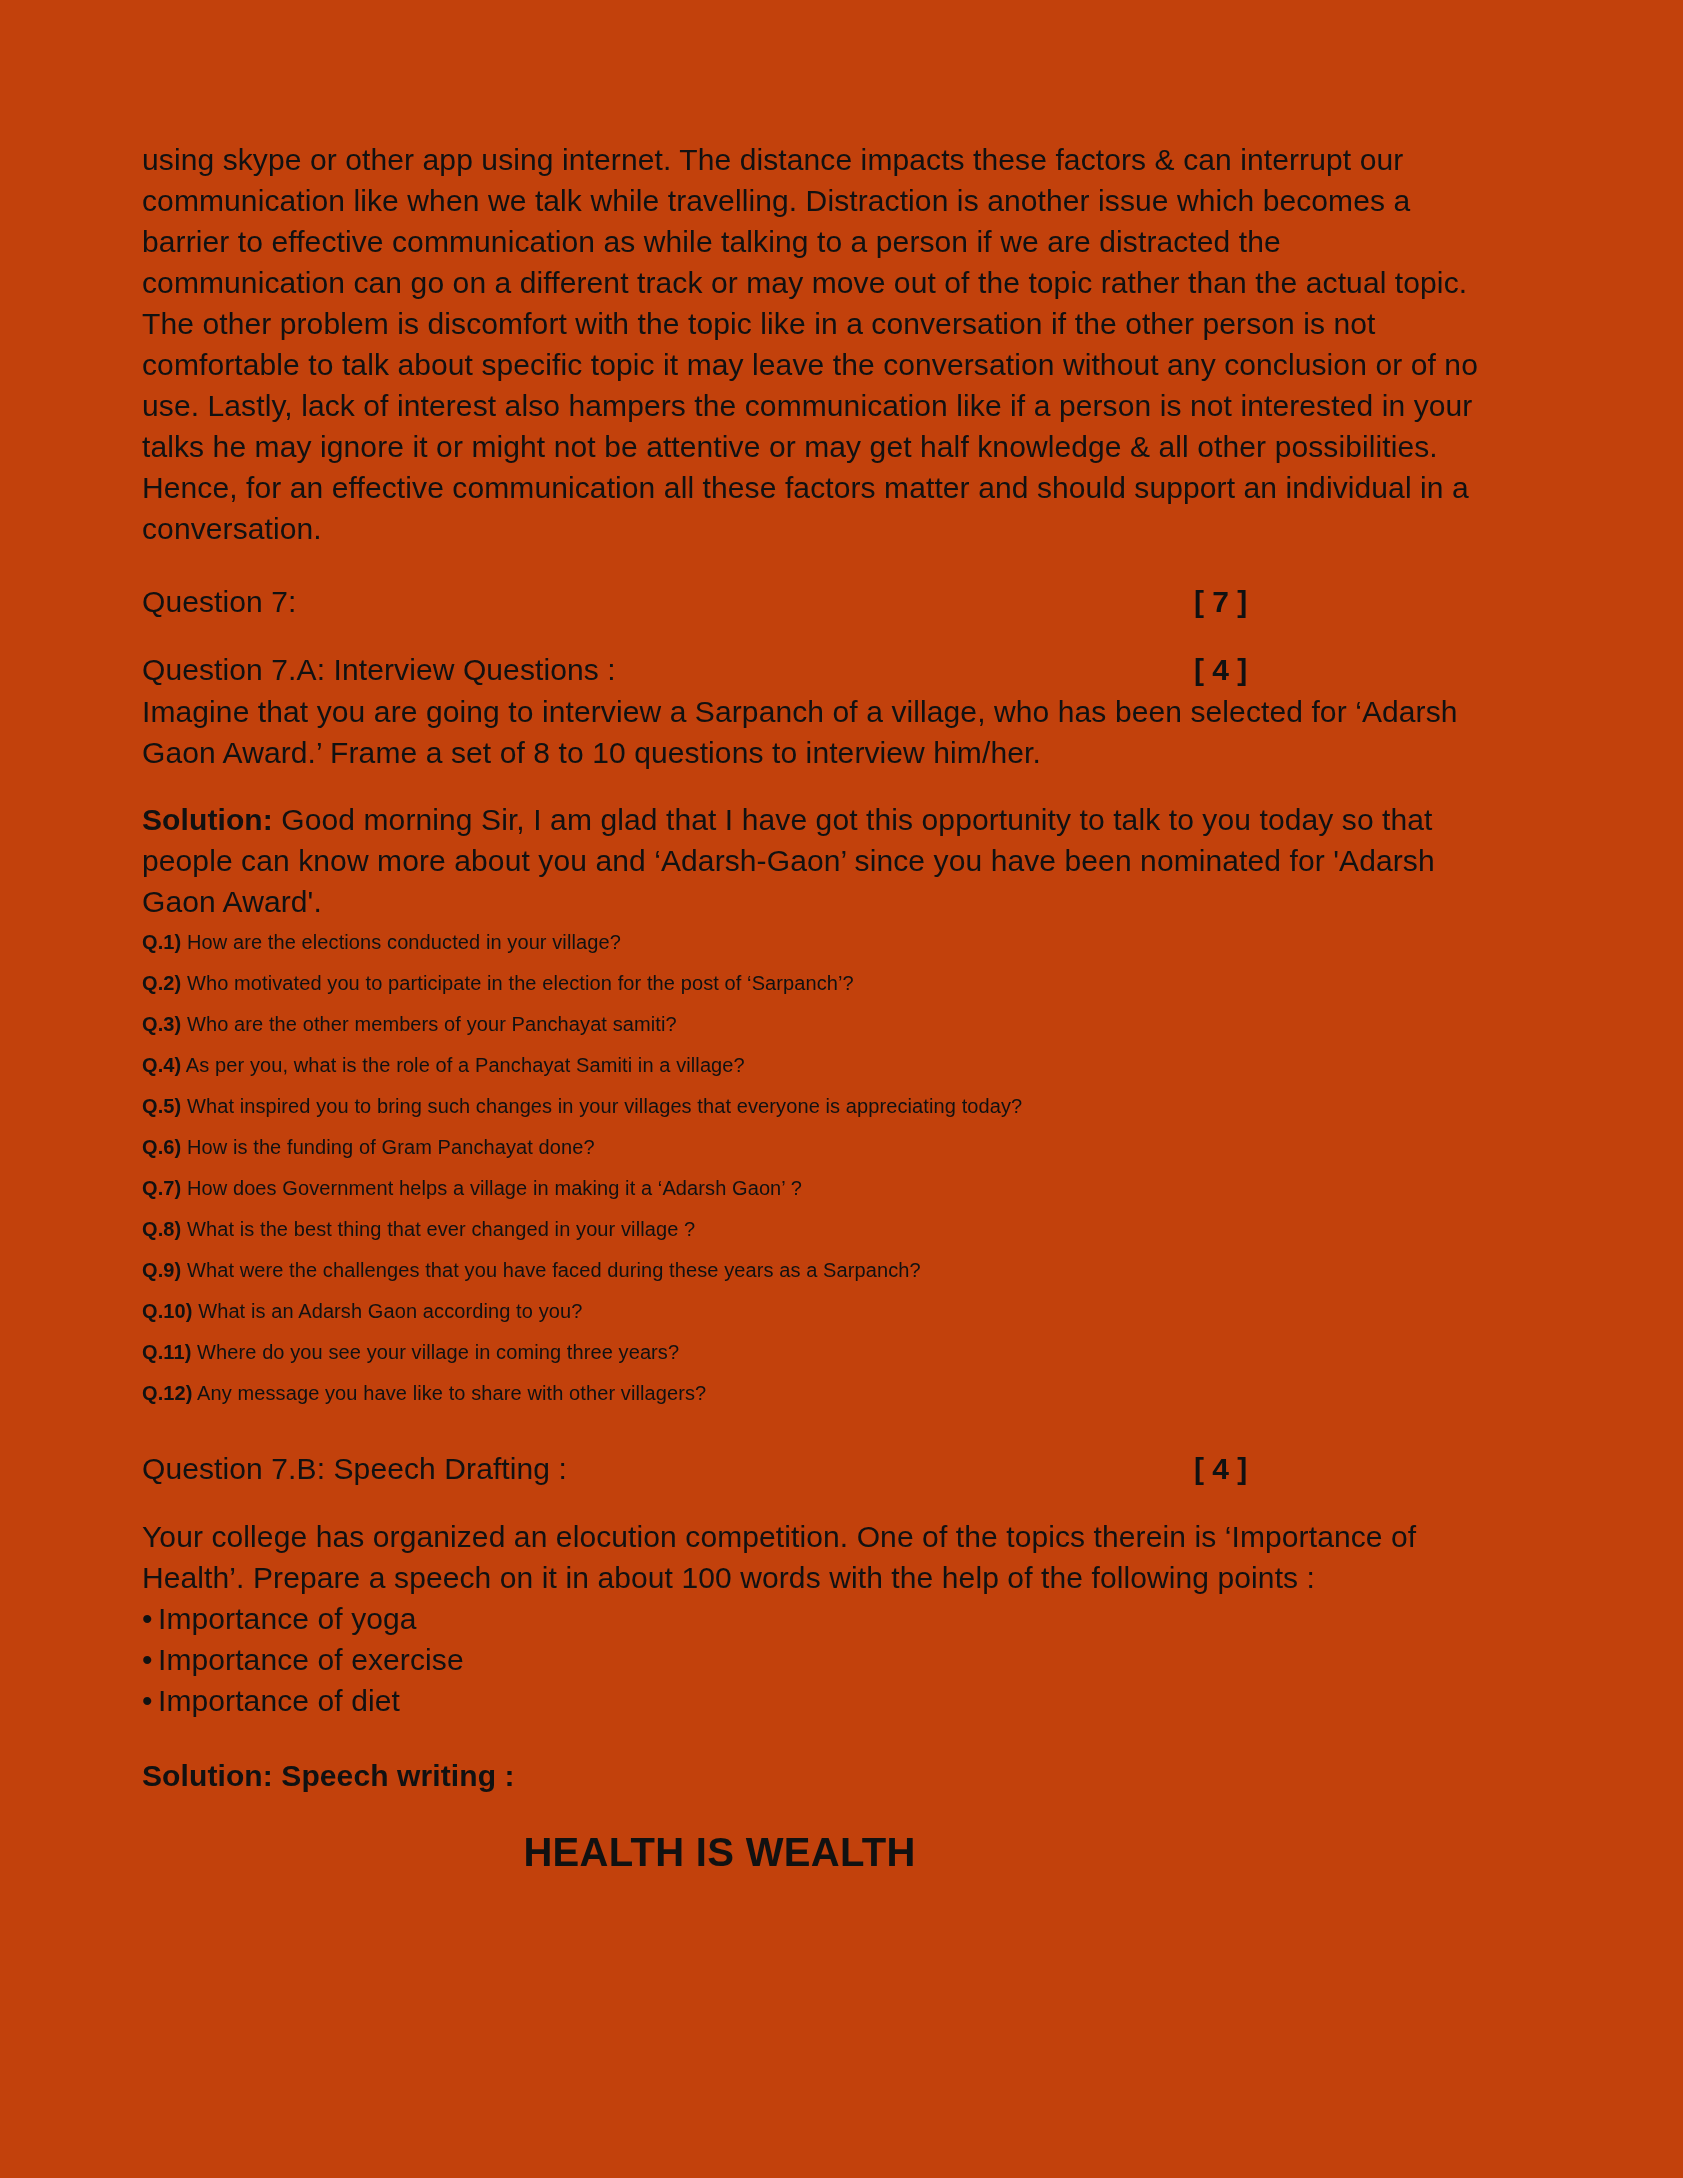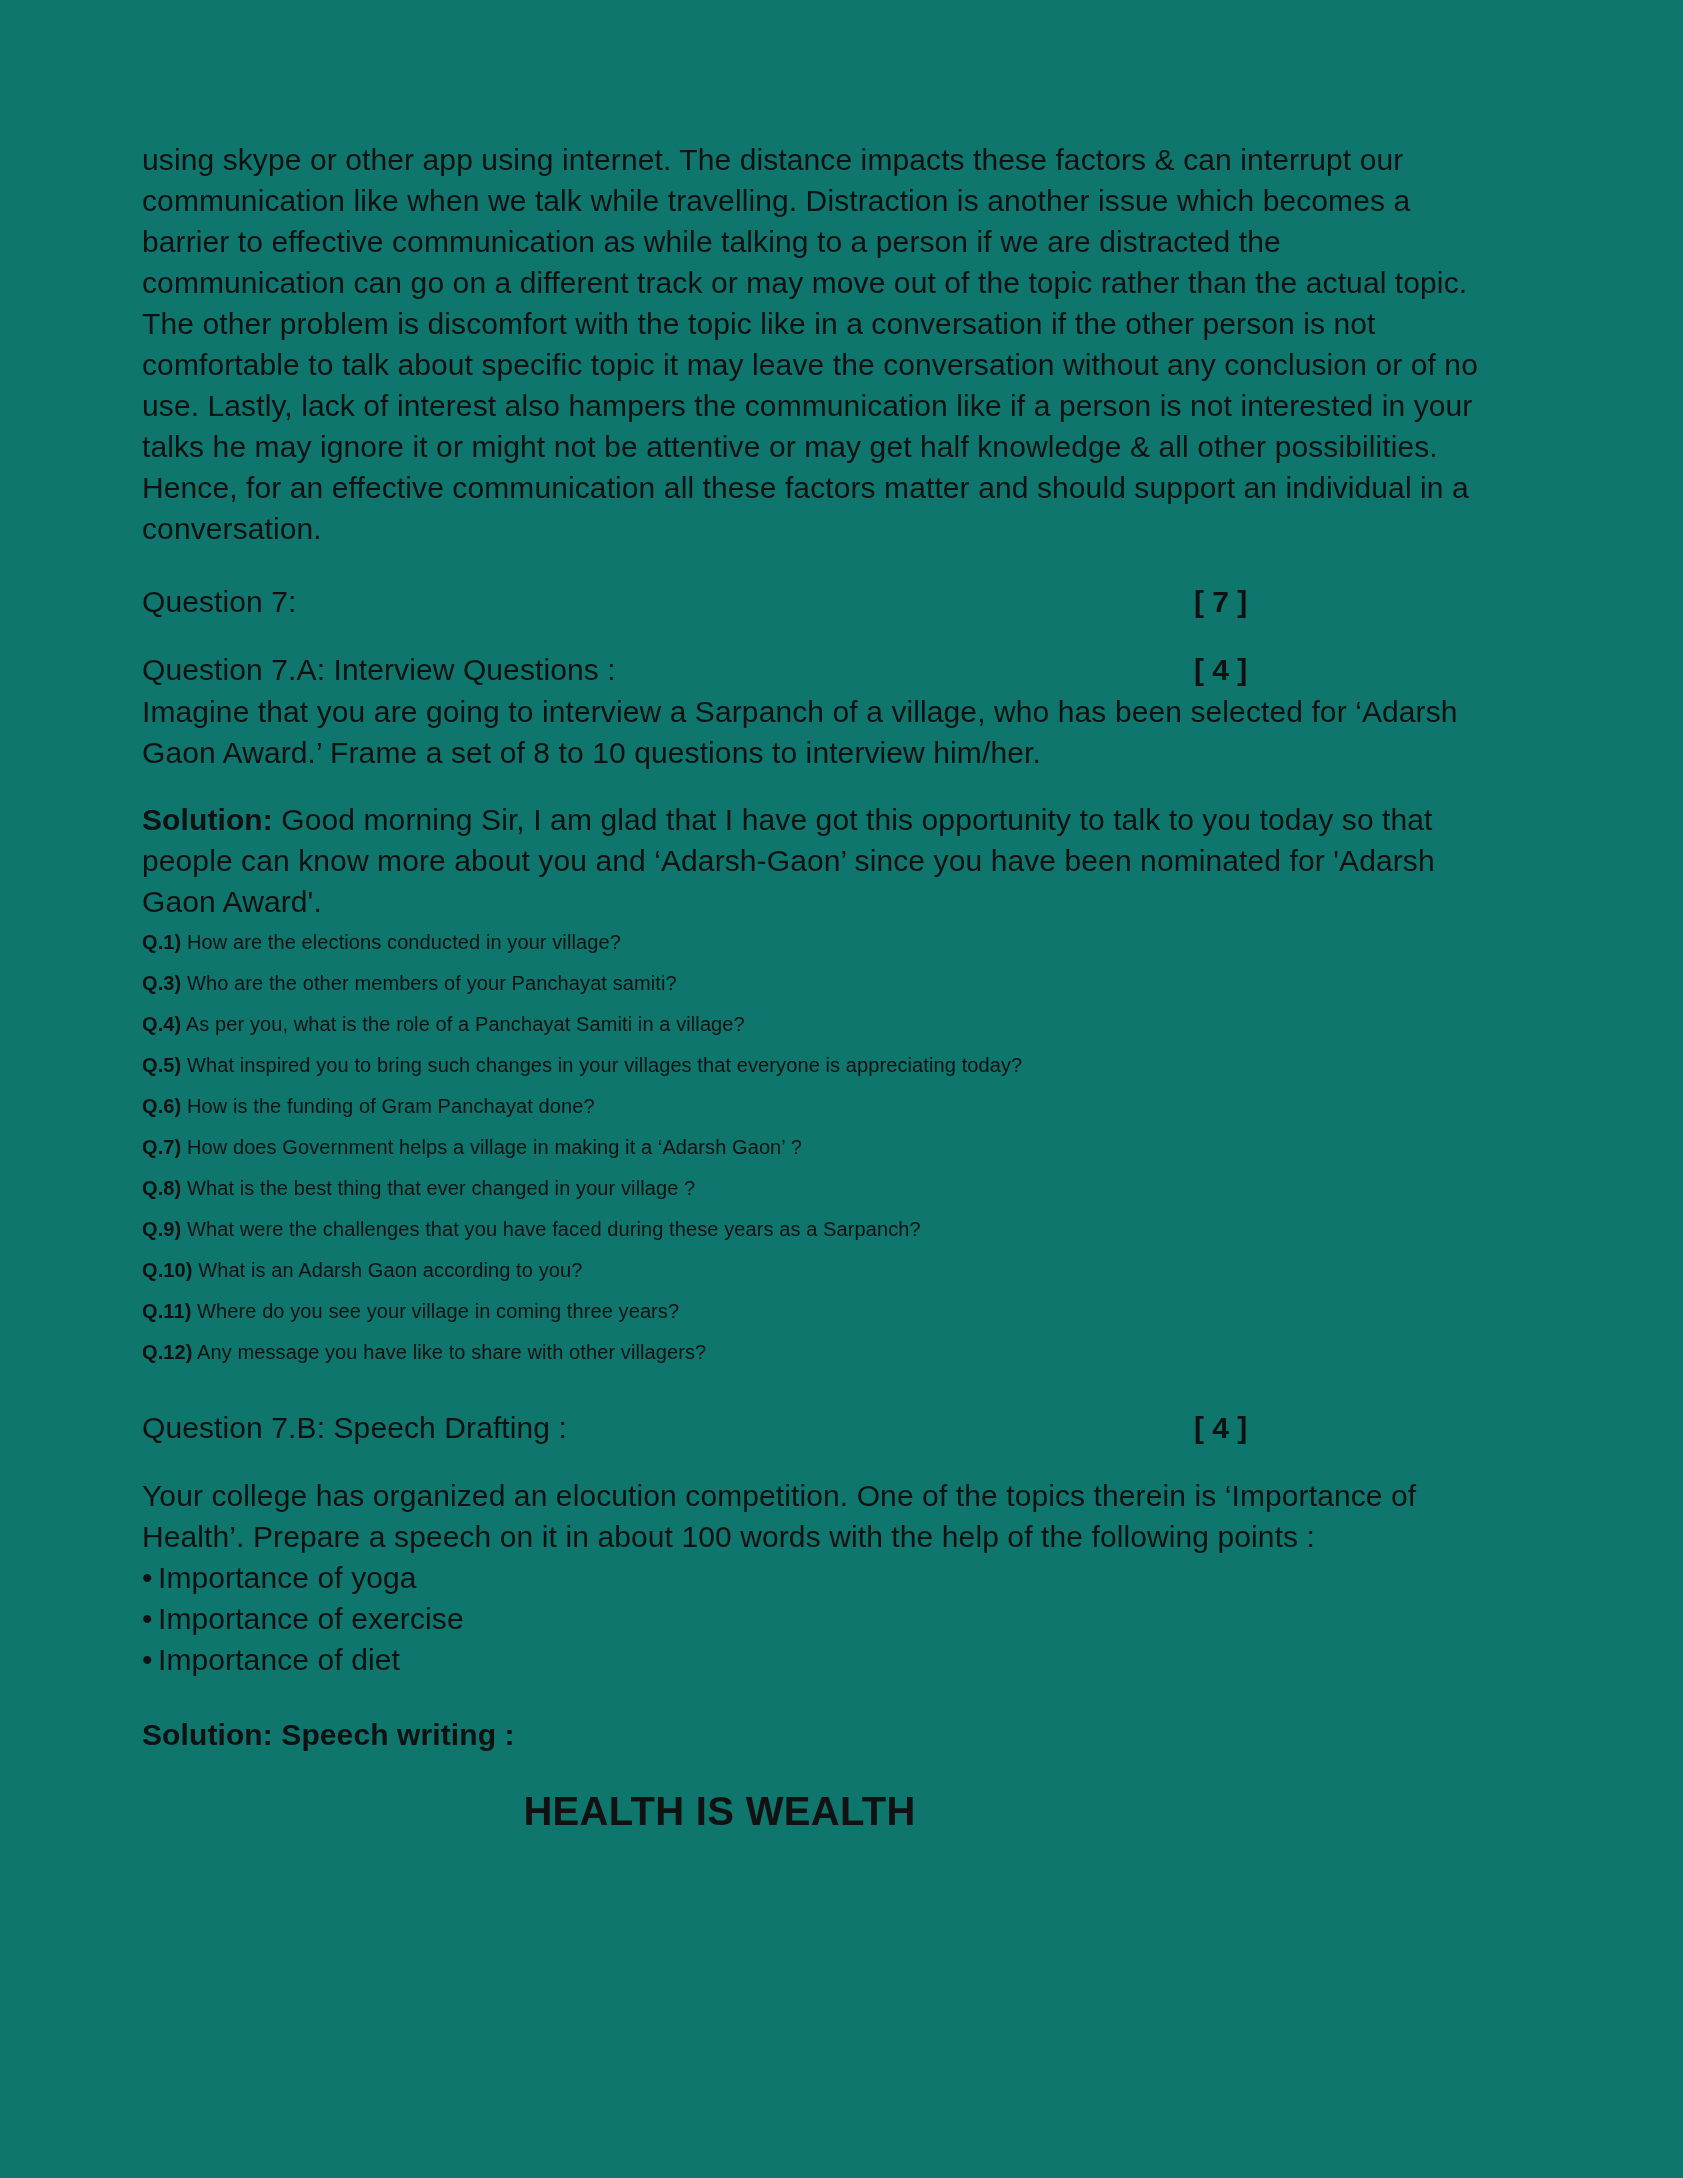--- a/index.html
+++ b/index.html
@@ -11,21 +11,21 @@
     width: 1683px;
     height: 2178px;
     font-family: "Liberation Sans", sans-serif;
     color: #111111;
     -webkit-font-smoothing: antialiased;
   }
   .page {
     position: relative;
     width: 1683px;
     height: 2178px;
-    background: #0f766e;
+    background: #c2410c;
     box-sizing: border-box;
     padding: 139px 198px 0 142px;
   }
   .body-text {
     font-size: 30px;
     line-height: 41px;
     letter-spacing: 0.1px;
     color: #111111;
   }
   .para {
@@ -124,20 +124,23 @@
   <div class="gap-md"></div>
 
   <p class="sub-para">
     <span class="solution-label">Solution:</span><span> Good morning Sir, I am glad that I have got this opportunity to talk to you today so that people can know more about you and ‘Adarsh-Gaon’ since you have been nominated for 'Adarsh Gaon Award'.</span>
   </p>
 
   <p class="qline">
     <span class="qnum">Q.1)</span><span> How are the elections conducted in your village?</span>
   </p>
   <p class="qline">
+    <span class="qnum">Q.2)</span><span> Who motivated you to participate in the election for the post of ‘Sarpanch’?</span>
+  </p>
+  <p class="qline">
     <span class="qnum">Q.3)</span><span> Who are the other members of your Panchayat samiti?</span>
   </p>
   <p class="qline">
     <span class="qnum">Q.4)</span><span> As per you, what is the role of a Panchayat Samiti in a village?</span>
   </p>
   <p class="qline">
     <span class="qnum">Q.5)</span><span> What inspired you to bring such changes in your villages that everyone is appreciating today?</span>
   </p>
   <p class="qline">
     <span class="qnum">Q.6)</span><span> How is the funding of Gram Panchayat done?</span>

